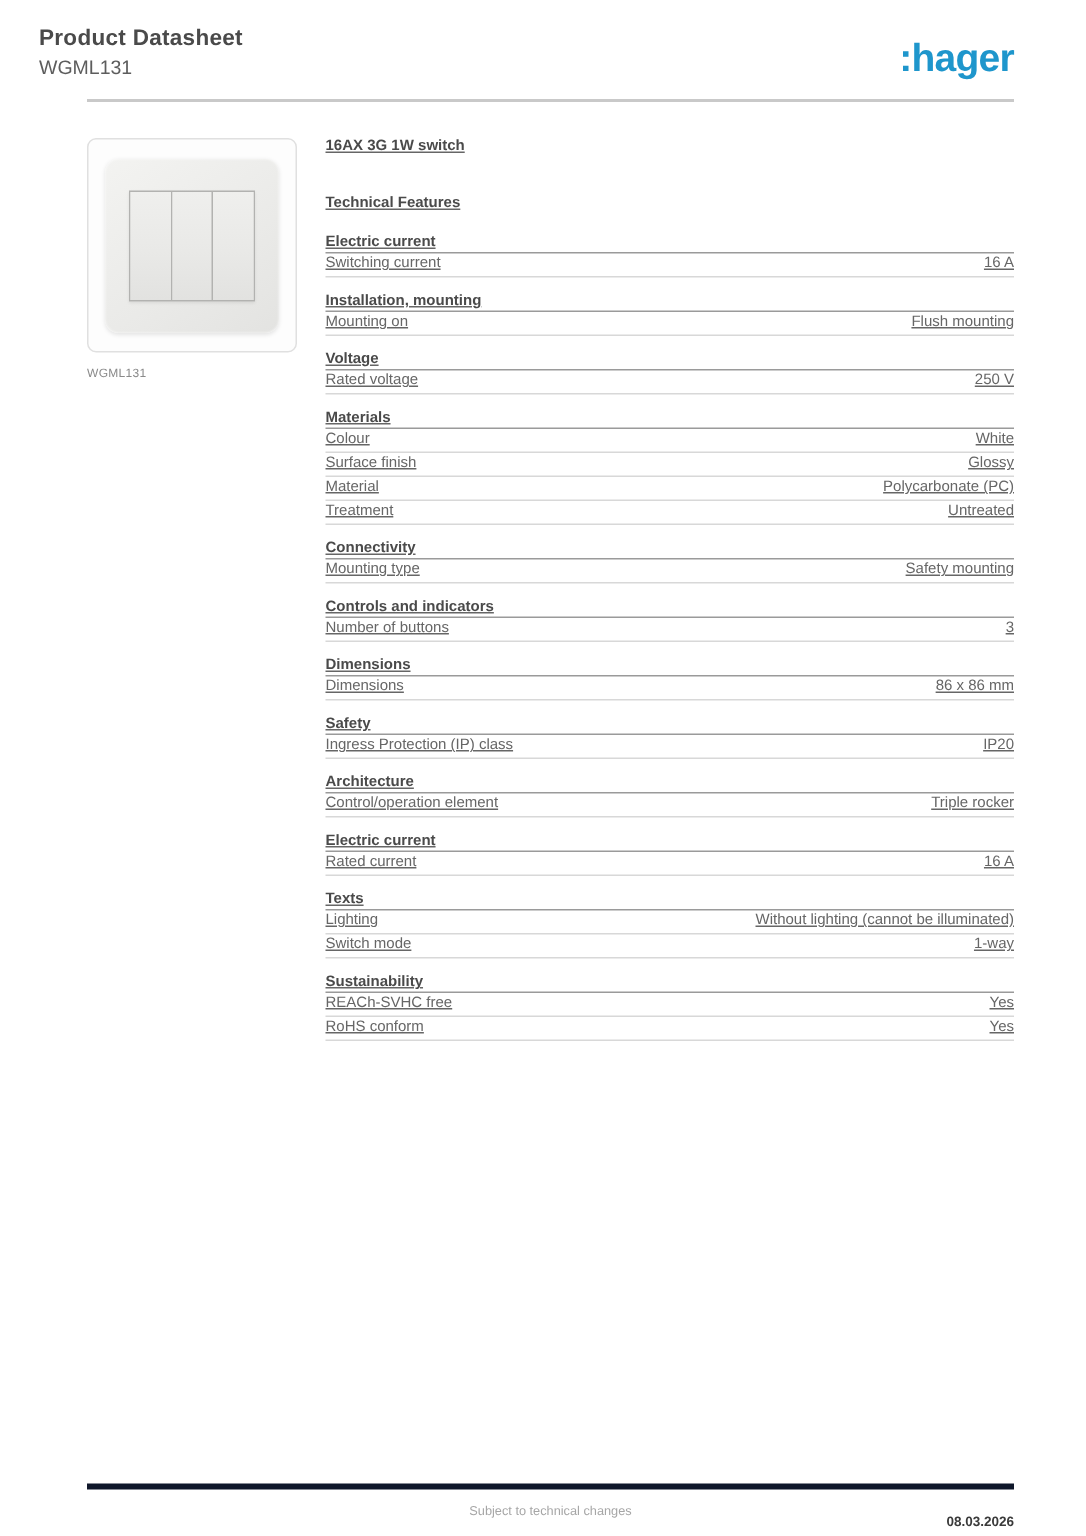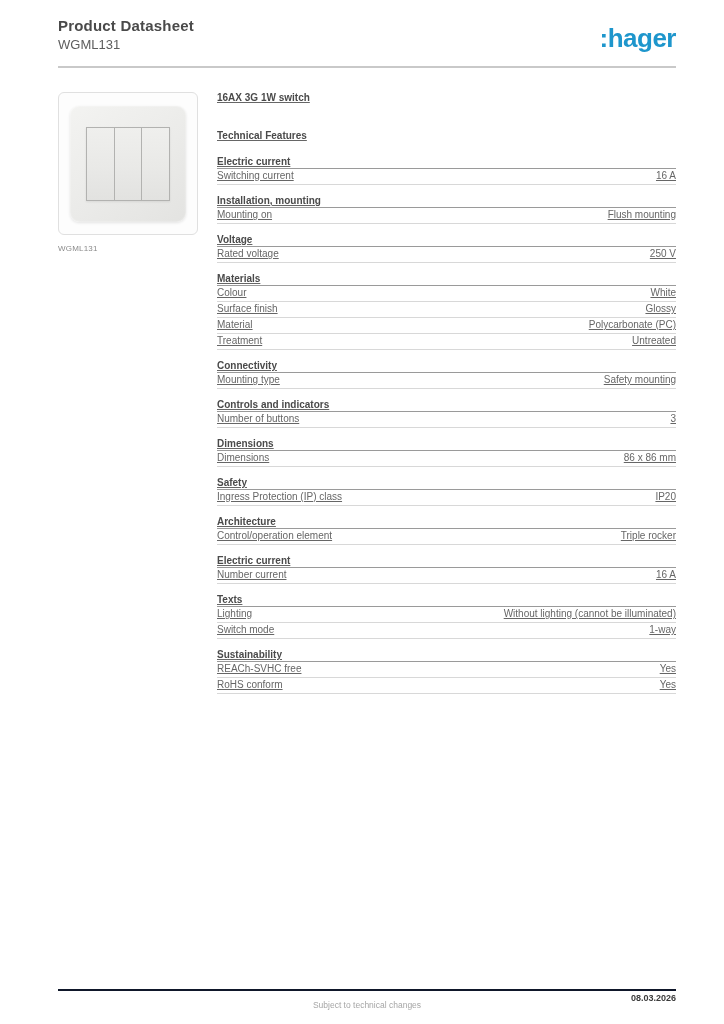--- a/index.html
+++ b/index.html
@@ -8,21 +8,21 @@
     width: 724px; height: 1024px;
     font-family: "Liberation Sans", sans-serif;
     color: #666;
     position: relative;
     overflow: hidden;
   }
   .page { position: relative; width: 724px; height: 1024px; background: #fff; }
 
   
   .header {
-    padding: 17px 48px 0 58px;
+    padding: 17px 48px 0 26px;
     display: flex; justify-content: space-between; align-items: flex-start;
   }
   .title-block { line-height: 1.2; }
   .page-title { font-size: 15px; font-weight: bold; color: #4a4a4a; letter-spacing: 0.2px; }
   .page-subtitle { font-size: 13px; color: #5d5d5d; margin-top: 2px; }
   .brand-logo {
     font-size: 26px; font-weight: bold; letter-spacing: -0.5px;
     margin-top: 6px;
   }
   .header-divider {
@@ -86,22 +86,22 @@
     border-bottom: 1px solid #d8d8d8;
     line-height: 10px;
   }
   .spec-row .label { text-align: right; }
   .spec-row .value { text-align: right; white-space: nowrap; }
 
   
   .footer {
     position: absolute;
     left: 58px; right: 48px; top: 989px;
-    border-top: 2px solid #0f172a;
-    padding-top: 2px;
+    border-top: 4px solid #0f172a;
+    padding-top: 16px;
   }
   .footer-note {
     position: absolute; left: 0; right: 0; top: 9px;
     text-align: center;
     font-size: 8.5px; color: #a6a6a6;
   }
   .footer-date {
     text-align: right;
     font-size: 9px; font-weight: bold; color: #3a3a3a;
     position: relative; z-index: 1;
@@ -243,21 +243,21 @@
     <span class="label">Control/operation element</span>
     <span class="value">Triple rocker</span>
   </div>
 </div>
   </section>
 
   <section class="spec-section">
     <h3 class="section-title">Electric current</h3>
     <div class="rows">
   <div class="spec-row">
-    <span class="label">Number current</span>
+    <span class="label">Rated current</span>
     <span class="value">16 A</span>
   </div>
 </div>
   </section>
 
   <section class="spec-section">
     <h3 class="section-title">Texts</h3>
     <div class="rows">
   <div class="spec-row">
     <span class="label">Lighting</span>

